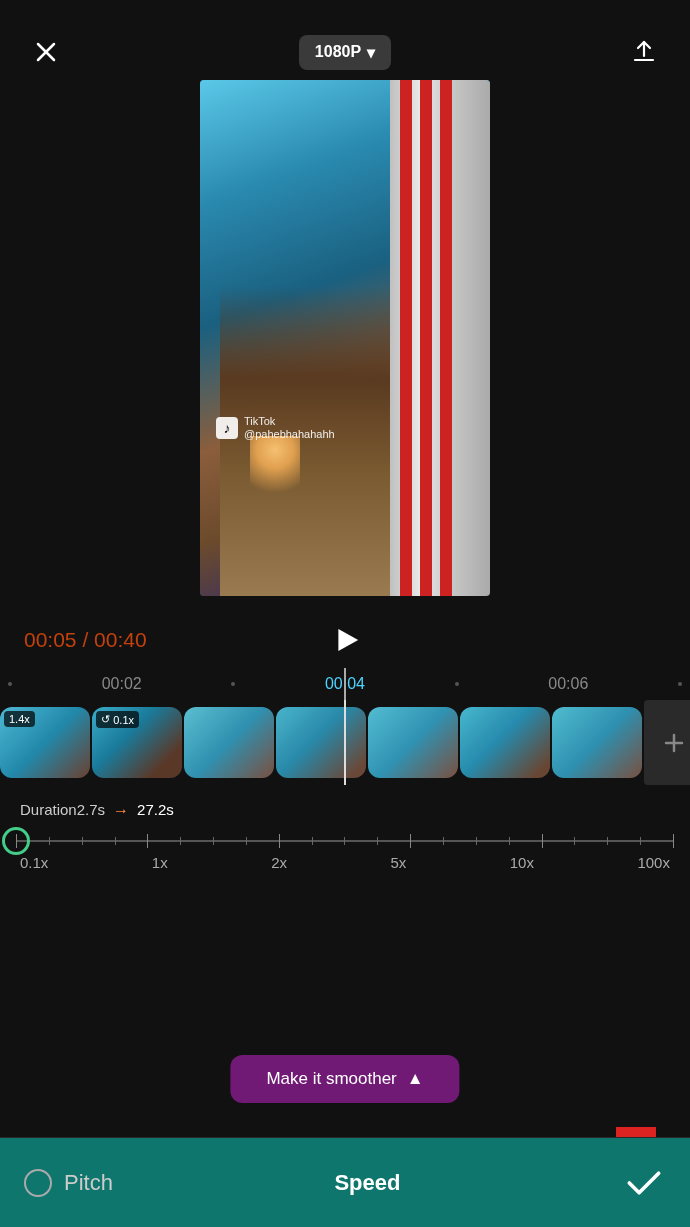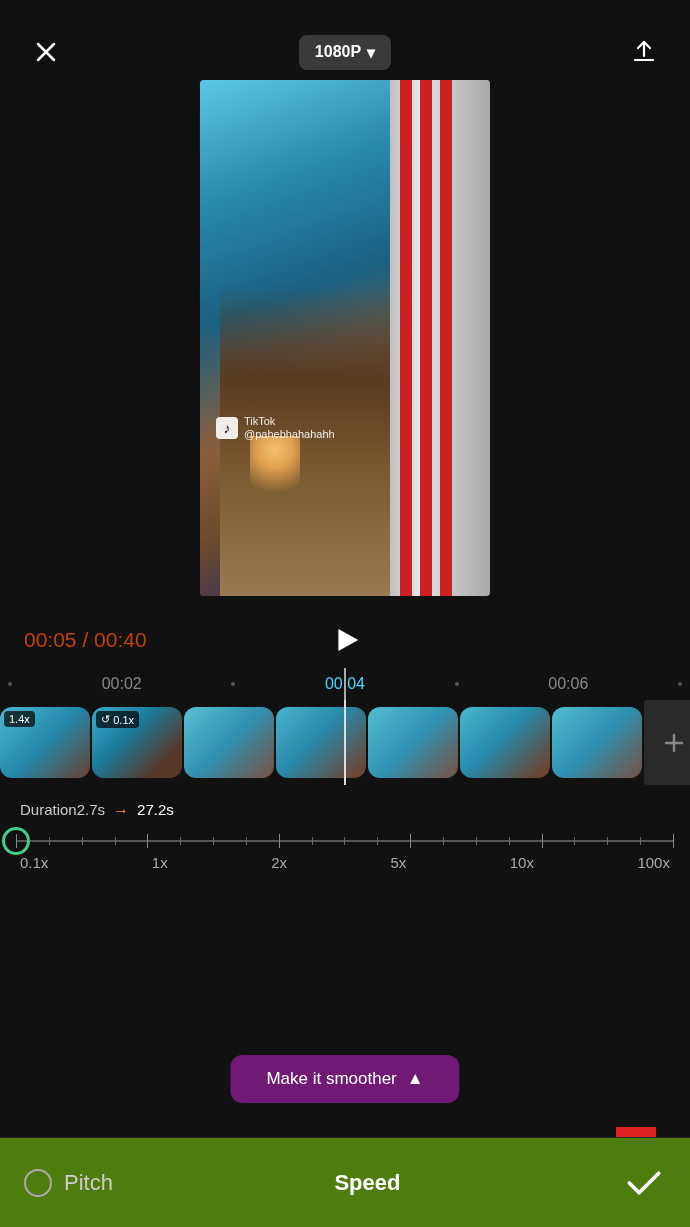--- a/index.html
+++ b/index.html
@@ -370,21 +370,21 @@
       white-space: nowrap;
     }
 
     
     .bottom-bar {
       position: absolute;
       bottom: 0;
       left: 0;
       right: 0;
       height: 90px;
-      background: #4d7c0f;
+      background: #0f766e;
       border-top: 1px solid #2a2a2a;
       display: flex;
       align-items: center;
       justify-content: space-between;
       padding: 0 24px;
     }
     .pitch-control {
       display: flex;
       align-items: center;
       gap: 12px;

